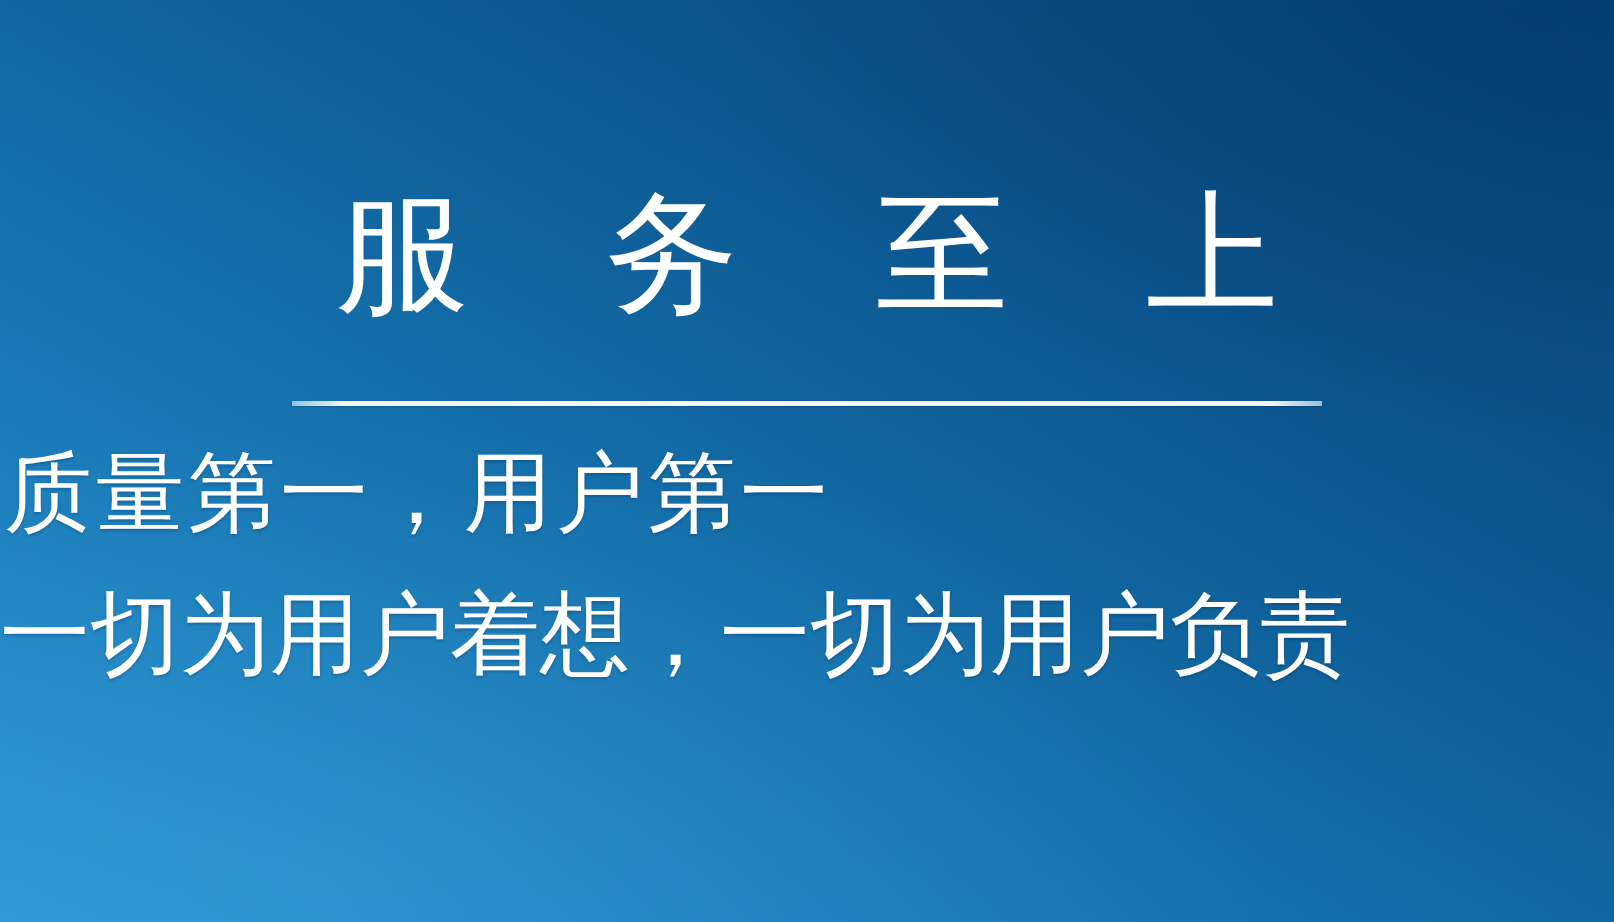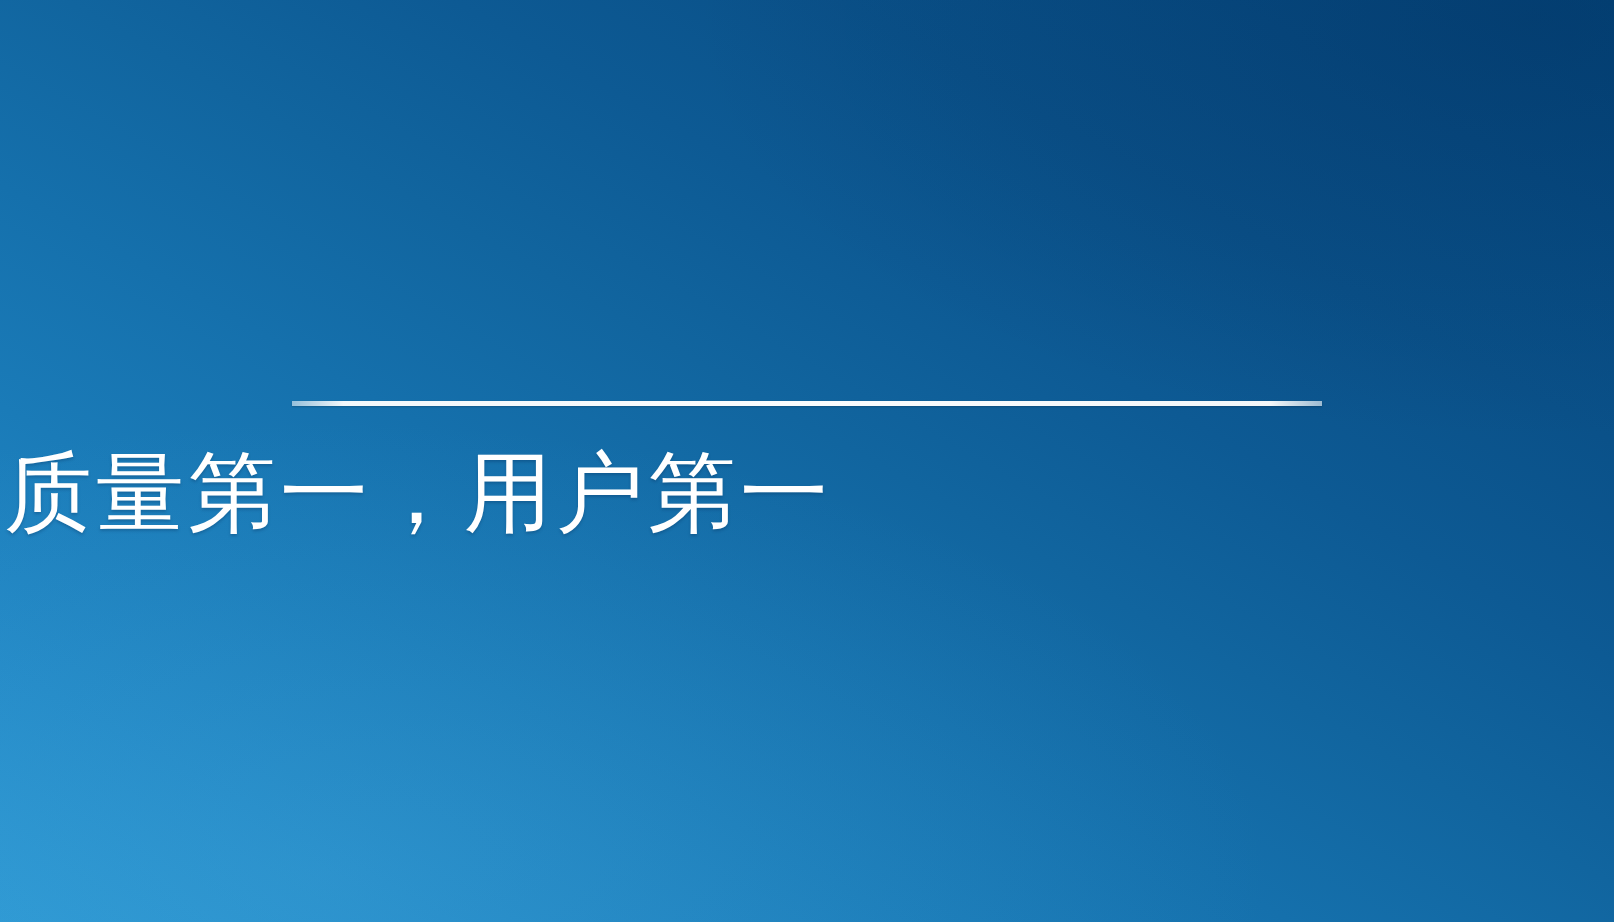--- a/index.html
+++ b/index.html
@@ -115,23 +115,25 @@
     letter-spacing: 0px;
   }
 </style>
 </head>
 <body>
 
 <div id="poster">
 
   <div class="content">
 
+    <div class="headline">服 务 至 上</div>
 
     <div class="divider-wrap">
       <div class="divider"></div>
     </div>
 
     <div class="subline subline-1">质量第一，用户第一</div>
 
+    <div class="subline subline-2">一切为用户着想，一切为用户负责</div>
 
   </div>
 
 </div>
 
 </body></html>

